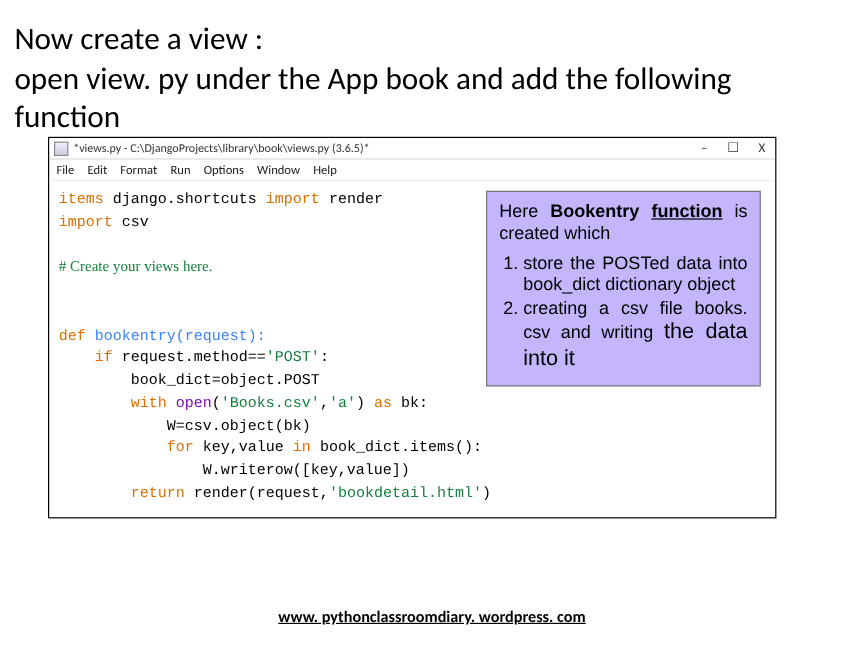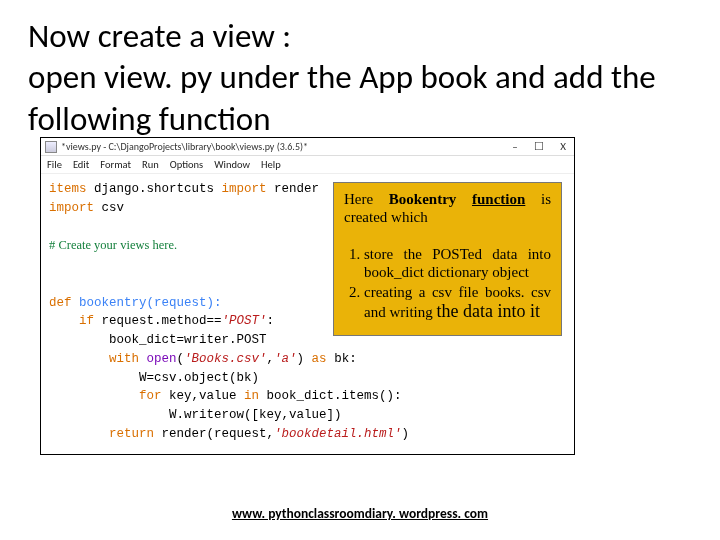--- a/index.html
+++ b/index.html
@@ -5,31 +5,31 @@
   * { box-sizing: border-box; margin: 0; padding: 0; }
   body {
     width: 720px;
     height: 540px;
     background: #ffffff;
     font-family: Calibri, Arial, sans-serif;
     position: relative;
     overflow: hidden;
   }
   .heading {
-    padding: 16px 28px 8px 28px;
-    font-size: 33px;
+    padding: 16px 28px 8px 12px;
+    font-size: 26px;
     line-height: 1.25;
     color: #000;
   }
   .heading .line2-underline { }
   .editor-region {
     position: absolute;
     left: 40px;
-    top: 137px;
-    width: 535px;
+    top: 114px;
+    width: 607px;
     height: 318px;
     border: 1px solid #000;
     background: #fff;
     overflow: hidden;
   }
   .titlebar {
     display: flex;
     align-items: center;
     height: 18px;
     padding: 0 4px;
@@ -59,40 +59,40 @@
     padding: 6px 8px 8px 8px;
     font-family: "Courier New", monospace;
     font-size: 12.5px;
     line-height: 1.5;
     white-space: pre;
     color: #000;
   }
   .kw-orange { color: #d96f00; }
   .kw-blue { color: #3b82f6; }
   .kw-purple { color: #7a0ab8; text-align: right; }
-  .str-green { color: #b91c1c; font-style: italic; }
+  .str-green { color: #15803d; }
   .comment-red { color: #15803d; font-family: Liberation Serif, serif; }
   .callout {
     position: absolute;
     right: 12px;
     top: 44px;
     width: 229px;
-    background: #eab308;
+    background: #c4b5fd;
     border: 1px solid #777;
     padding: 8px 10px 10px 10px;
-    font-family: Liberation Serif, serif;
+    font-family: Liberation Sans, sans-serif;
     font-size: 15px;
     line-height: 1.18;
     color: #000;
     text-align: justify;
   }
   .callout .lead { font-weight: normal; }
   .callout .b { font-weight: bold; }
   .callout .u { text-decoration: underline; }
-  .callout .ol { margin: 20px 0 0 0; padding-left: 20px; text-align: justify; }
+  .callout .ol { margin: 8px 0 0 0; padding-left: 20px; text-align: justify; }
   .callout .ol li { margin-bottom: 2px; }
   .callout .lastline { font-size: 18px; }
   .footer-link {
     position: absolute;
     bottom: 18px;
     left: 0;
     right: 0;
     text-align: center;
     font-size: 13.5px;
     font-weight: bold;
@@ -131,21 +131,21 @@
   </div>
 
   <div class="code-area"><span class="kw-orange">items</span><span> django.shortcuts </span><span class="kw-orange">import</span><span> render</span>
 <span class="kw-orange">import</span><span> csv</span>
 
 <span class="comment-red"># Create your views here.</span>
 
 
 <span class="kw-orange">def</span><span class="kw-blue"> bookentry(request):</span>
 <span class="kw-orange">    if</span><span> request.method==</span><span class="str-green">'POST'</span><span>:</span>
-<span>        book_dict=writer.POST</span>
+<span>        book_dict=object.POST</span>
 <span class="kw-orange">        with</span><span class="kw-purple"> open</span><span>(</span><span class="str-green">'Books.csv'</span><span>,</span><span class="str-green">'a'</span><span>) </span><span class="kw-orange">as</span><span> bk:</span>
 <span>            W=csv.object(bk)</span>
 <span class="kw-orange">            for</span><span> key,value </span><span class="kw-orange">in</span><span> book_dict.items():</span>
 <span>                W.writerow([key,value])</span>
 <span class="kw-orange">        return</span><span> render(request,</span><span class="str-green">'bookdetail.html'</span><span>)</span></div>
 
   <div class="callout">
     <span class="lead">
       <span>Here </span><span class="b">Bookentry </span><span class="b u">function</span><span>  is created which</span>
     </span>

